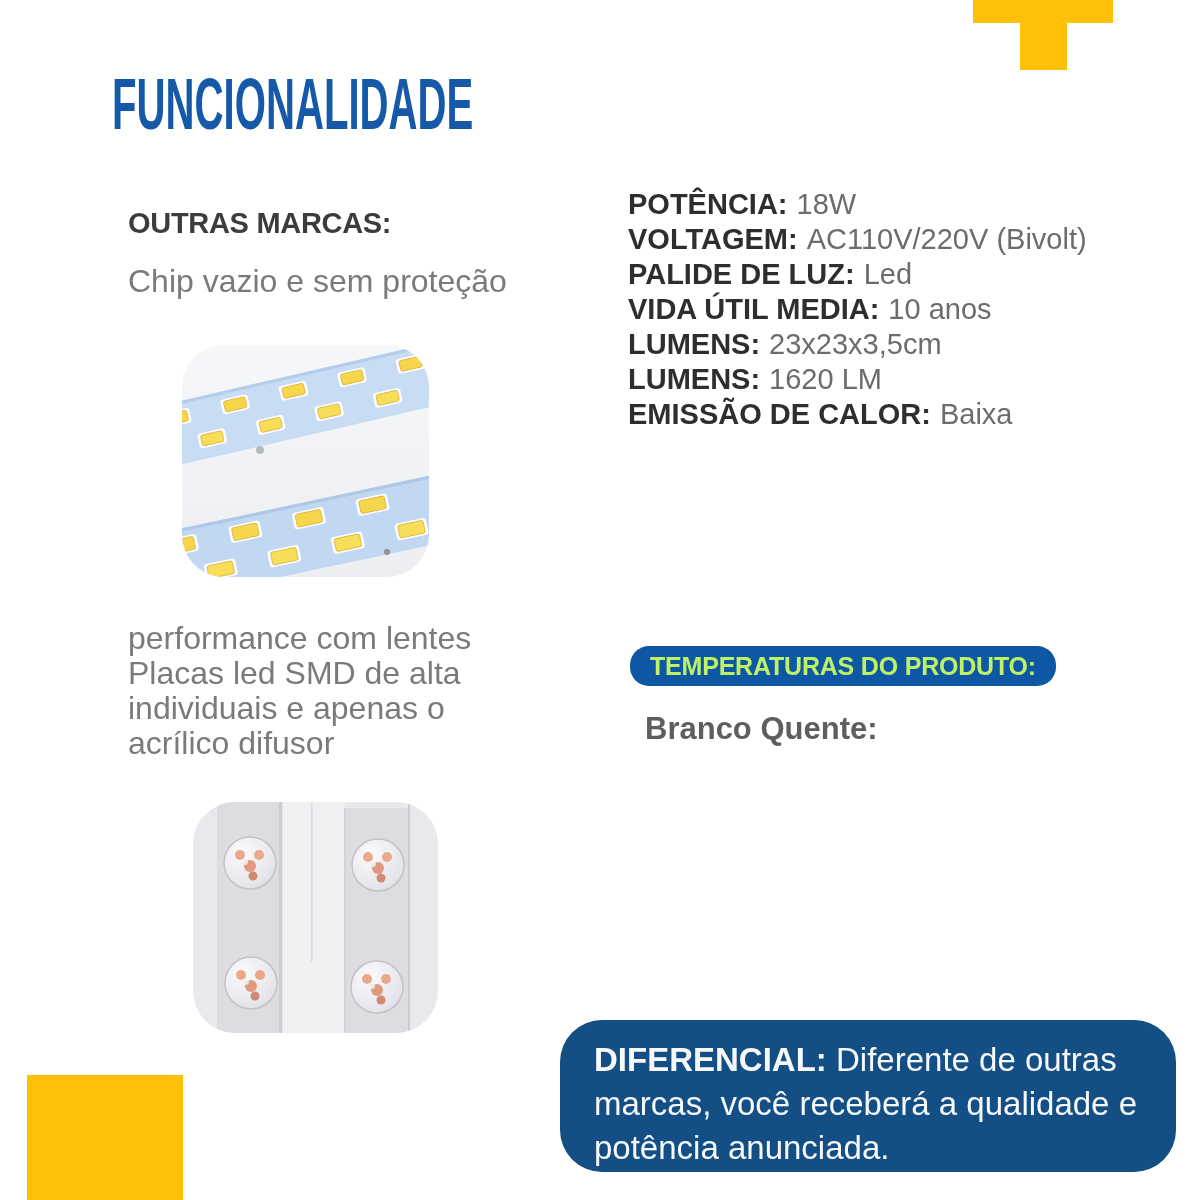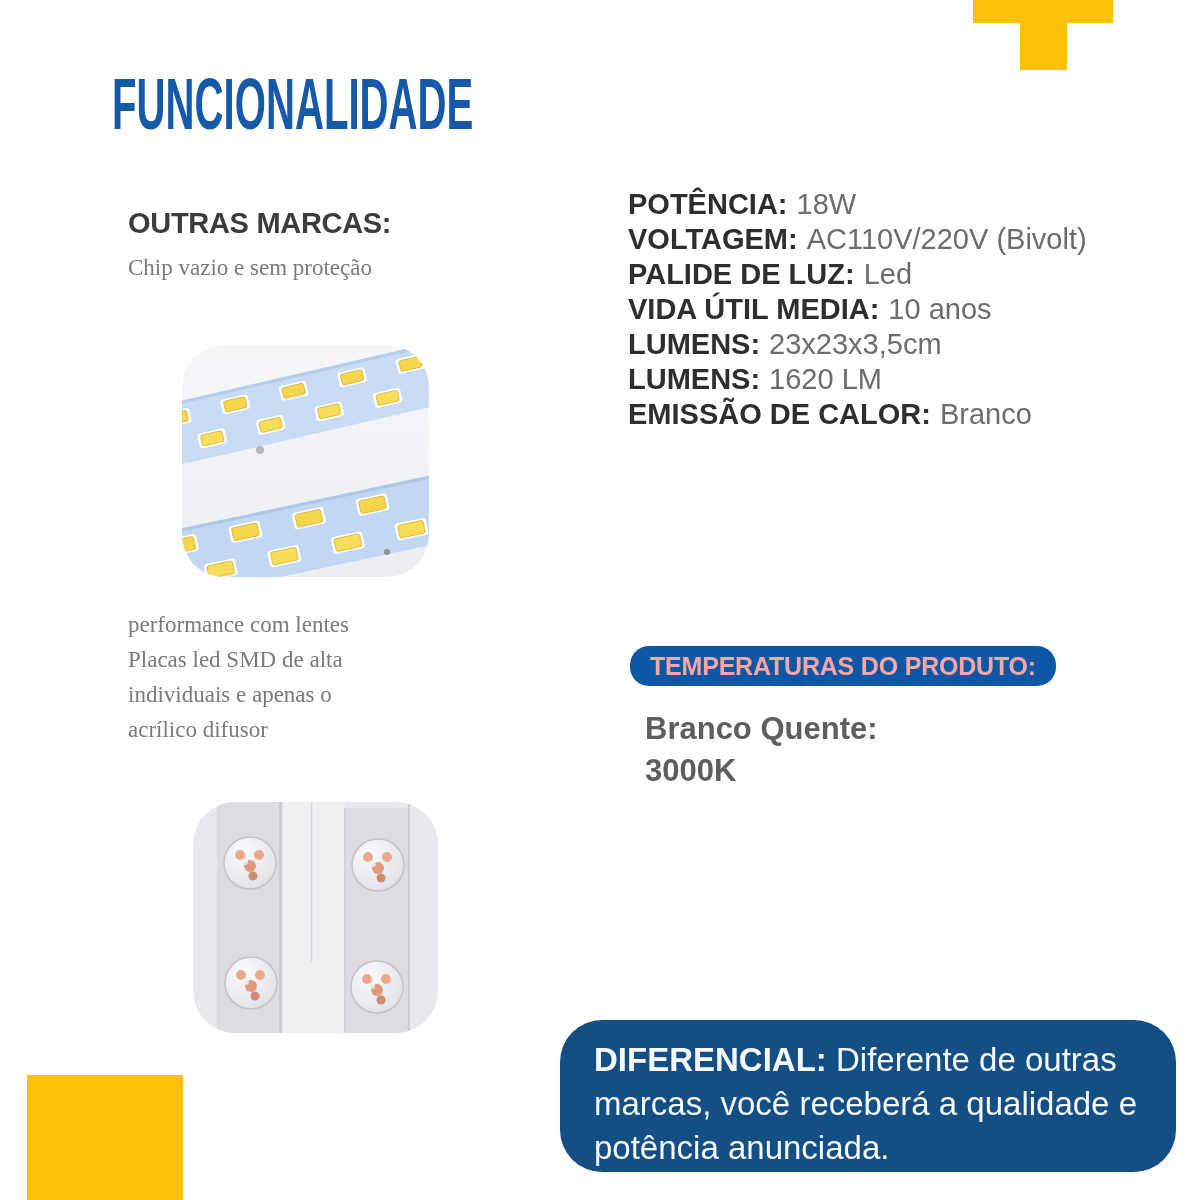--- a/index.html
+++ b/index.html
@@ -14,40 +14,40 @@
 
   
   .title{position:absolute;left:112px;top:67px;margin:0;font-size:73px;line-height:1;
          font-weight:bold;color:var(--title-blue,#1659A8);white-space:nowrap;
          transform:scaleX(.55);transform-origin:left top;}
 
   
   .block{position:absolute;left:128px;}
   .block h2{margin:0;font-size:29px;line-height:36px;letter-spacing:-0.3px;
             font-weight:bold;color:var(--heading-dark,#3C3C3C);}
-  .block .lines{margin-top:9px;font-size:23px;line-height:35px;color:var(--body-gray,#7A7A7A);font-family:Liberation Serif, serif;}
+  .block .lines{margin-top:23px;font-size:32px;line-height:35px;color:var(--body-gray,#7A7A7A);}
   .b1{top:205px;}
   .b2{top:598px;}
 
   
   .photo{position:absolute;border-radius:42px;overflow:hidden;}
   .photo1{left:182px;top:345px;width:247px;height:232px;}
   .photo2{left:193px;top:802px;width:245px;height:231px;}
   .photo svg{display:block;}
 
   
   .specs{position:absolute;left:628px;top:187px;}
   .spec-row{height:35px;line-height:35px;font-size:29px;white-space:nowrap;}
   .spec-label{font-weight:bold;color:var(--label-dark,#2E2E2E);}
   .spec-value{color:var(--value-gray,#6C6C6C);margin-left:9px;}
 
   
   .badge{position:absolute;left:630px;top:646px;height:40px;line-height:40px;
          display:inline-block;padding:0 20px;border-radius:19px;
-         background:var(--badge-blue,#0E57A4);color:#fca5a5;font-weight:bold;
+         background:var(--badge-blue,#0E57A4);color:#bef264;font-weight:bold;
          font-size:25px;letter-spacing:-0.2px;white-space:nowrap;}
   .temp-lines{position:absolute;left:645px;top:708px;font-size:31px;line-height:42px;
               color:var(--temp-gray,#5E5E5E);font-weight:bold;}
 
   
   .diff-box{position:absolute;left:560px;top:1020px;width:616px;height:152px;
             box-sizing:border-box;padding:18px 34px;border-radius:42px;
             background:var(--box-navy,#134E85);color:#f6f8fa;
             font-size:33px;line-height:44px;}
   .diff-label{font-weight:bold;}
@@ -225,29 +225,28 @@
     </svg>
   </div>
 
   <div class="specs">
     <div class="spec-row"><span class="spec-label">POTÊNCIA:</span><span class="spec-value">18W</span></div>
     <div class="spec-row"><span class="spec-label">VOLTAGEM:</span><span class="spec-value">AC110V/220V (Bivolt)</span></div>
     <div class="spec-row"><span class="spec-label">PALIDE DE LUZ:</span><span class="spec-value">Led</span></div>
     <div class="spec-row"><span class="spec-label">VIDA ÚTIL MEDIA:</span><span class="spec-value">10 anos</span></div>
     <div class="spec-row"><span class="spec-label">LUMENS:</span><span class="spec-value">23x23x3,5cm</span></div>
     <div class="spec-row"><span class="spec-label">LUMENS:</span><span class="spec-value">1620 LM</span></div>
-    <div class="spec-row"><span class="spec-label">EMISSÃO DE CALOR:</span><span class="spec-value">Branco</span></div>
+    <div class="spec-row"><span class="spec-label">EMISSÃO DE CALOR:</span><span class="spec-value">Baixa</span></div>
   </div>
 
   <div class="badge">
     <span>TEMPERATURAS DO PRODUTO:</span>
   </div>
   <div class="temp-lines">
     <div>Branco Quente:</div>
-    <div>3000K</div>
   </div>
 
   <div class="diff-box">
     <span class="diff-label">DIFERENCIAL:</span>
     <span>Diferente de outras marcas, você receberá a qualidade e potência anunciada.</span>
   </div>
 
 </div>
 
 </body></html>

